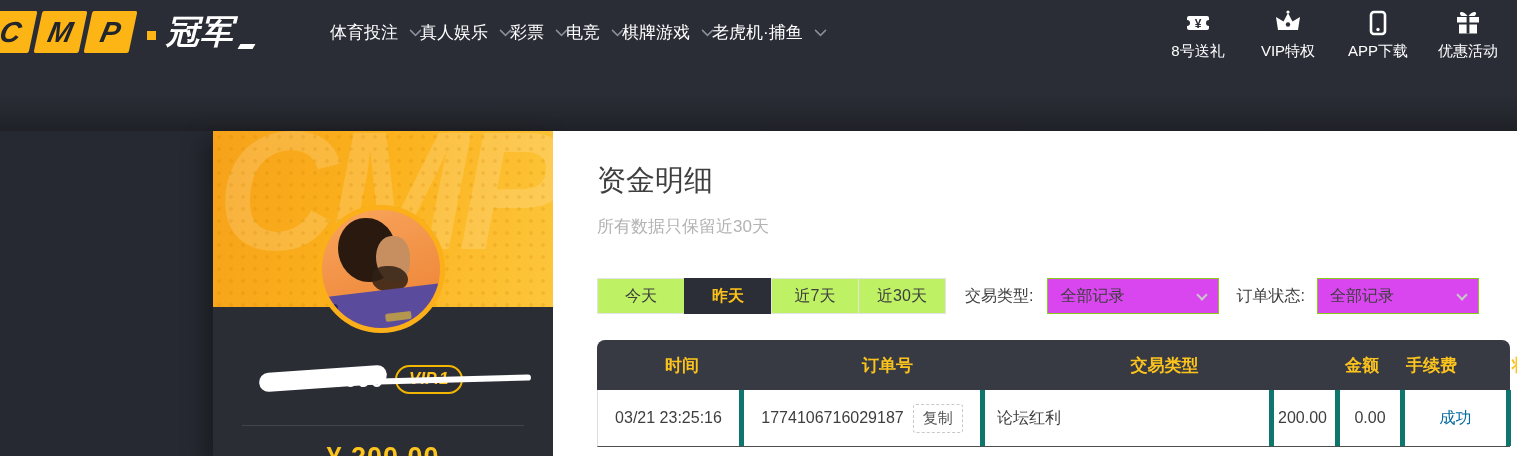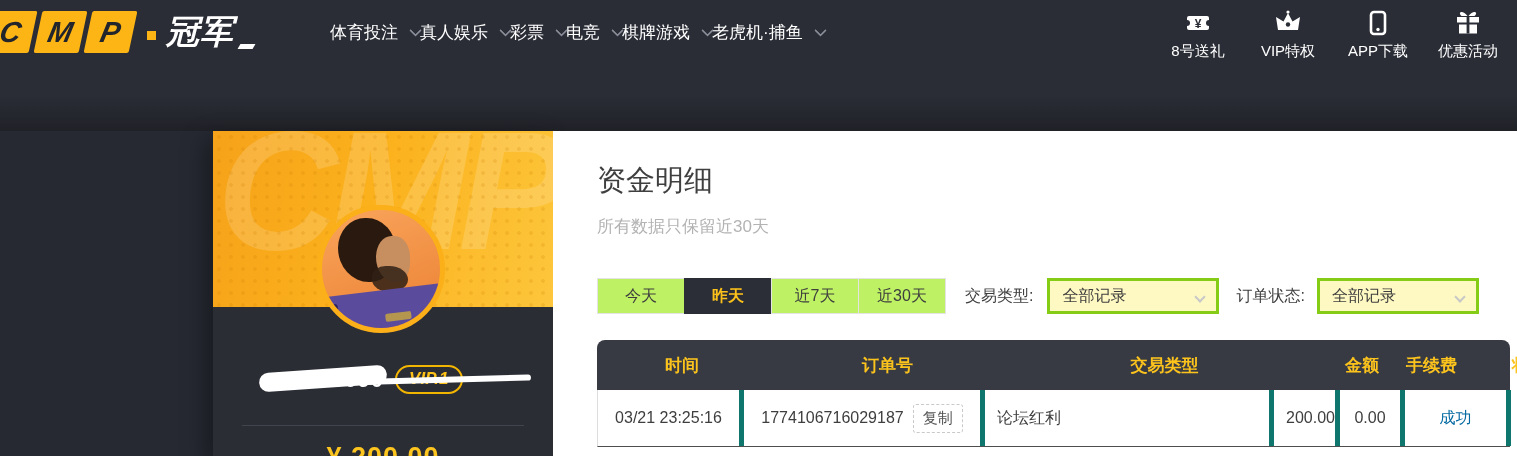--- a/index.html
+++ b/index.html
@@ -82,40 +82,40 @@
   .page-title { position:absolute; left:44px; top:30px; font-size:29px; color:#3f3f3f; }
   .page-subtitle { position:absolute; left:44px; top:84px; font-size:17px; color:#b3b3b3; }
 
   .controls { position:absolute; left:44px; top:147px; height:36px; display:flex; align-items:center; }
   .tab { width:88px; height:36px; line-height:34px; border:1px solid #e3e3e3; margin-left:-1px;
     text-align:center; font-size:16px; color:#3e3e3e; background:#bef264; cursor:pointer; }
   .tab:first-child { margin-left:0; }
   .tab.active { background:#2b2e37; color:#fcc11a; font-weight:bold; border-color:#2b2e37; }
   .filter-label { margin-left:19px; font-size:16px; color:#3e3e3e; white-space:nowrap; }
   .filter-label.second { margin-left:17px; }
-  .dropdown { margin-left:14px; width:172px; height:36px; border:3px solid #84cc16; background:#fef9c3;
+  .dropdown { margin-left:14px; width:172px; height:36px; border:1px solid #84cc16; background:#d946ef;
     display:flex; align-items:center; padding:0 12px; font-size:16px; color:#3e3e3e;
     position:relative; cursor:pointer; }
   .dropdown.cut { margin-left:12px; width:162px; }
   .dd-caret { position:absolute; right:12px; top:12px; width:8px; height:8px;
     border-right:2px solid #c8c8c8; border-bottom:2px solid #c8c8c8; transform:rotate(45deg); }
 
   .table { position:absolute; left:44px; top:209px; width:913px; }
   .thead { display:flex; height:50px; background:#373a43; border-radius:8px 8px 0 0;
     color:#fcc31d; font-weight:bold; font-size:17px; align-items:center; }
   .th, .td { flex:none; }
   .c0 { width:146px; } .c1 { width:241px; } .c2 { width:289px; }
   .c3 { width:66px; } .c4 { width:65px; } .c5 { width:106px; }
   .th { text-align:center;margin-left:12px; }
   .th.right { text-align:right; padding-right:8px; }
   .trow { display:flex; height:57px; background:#fff; border-left:1px solid #ddd;
     border-bottom:1px solid #4e4e4e; font-size:16px; color:#3e3e3e; }
   .td { border-right:5px solid #0f766e; display:flex; align-items:center; justify-content:center; }
   .td.left { justify-content:flex-start; padding-left:12px; }
-  .td.right { justify-content:flex-end; }
+  .td.right { justify-content:flex-end; padding-right:8px; }
   .td.status { color:#0369a1; }
   .copy-btn { border:1px dashed #c9c9c9; border-radius:3px; padding:4px 9px; font-size:15px;
     color:#555; margin-left:9px; background:#fff; cursor:pointer; }
 </style>
 </head>
 <body>
 
 <div class="header-band"></div>
 
 <div class="navbar">

